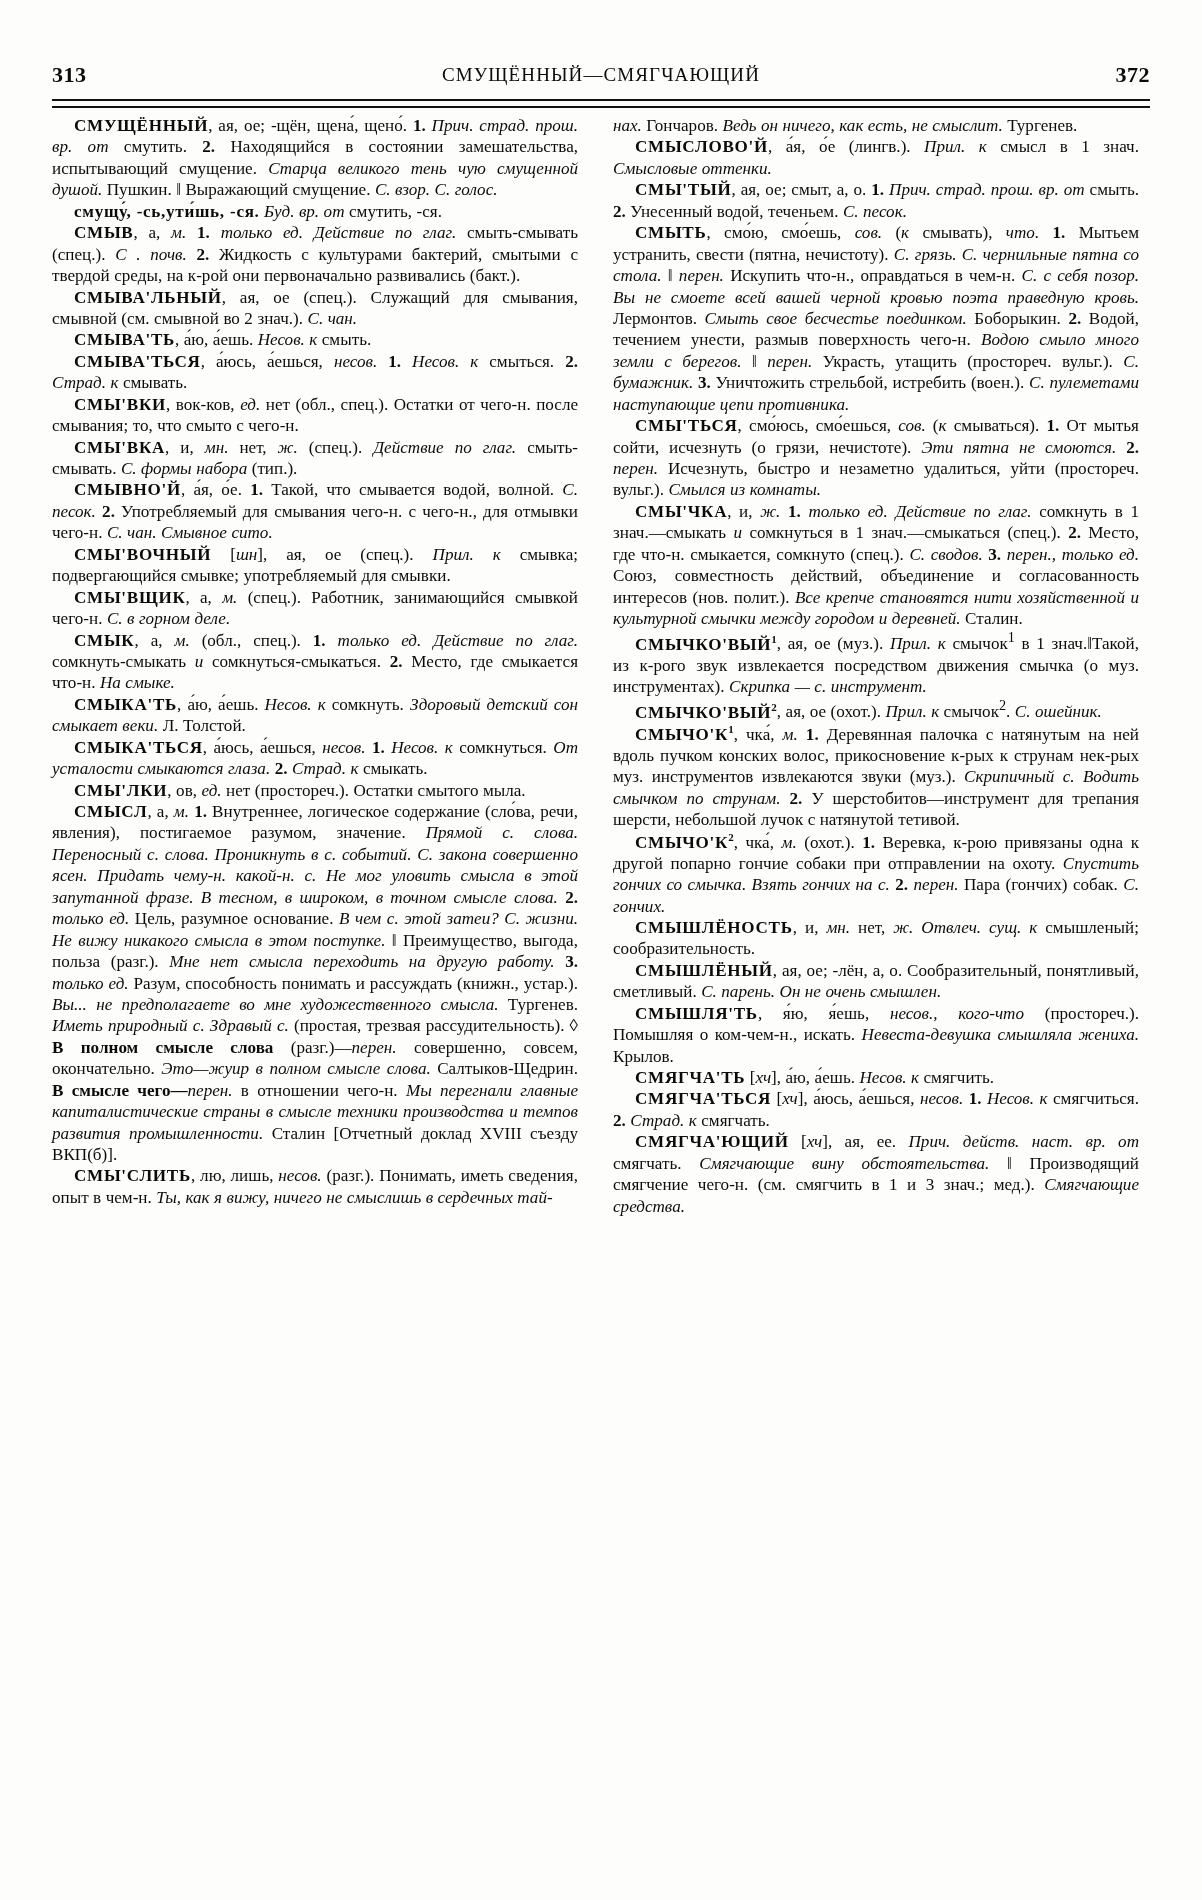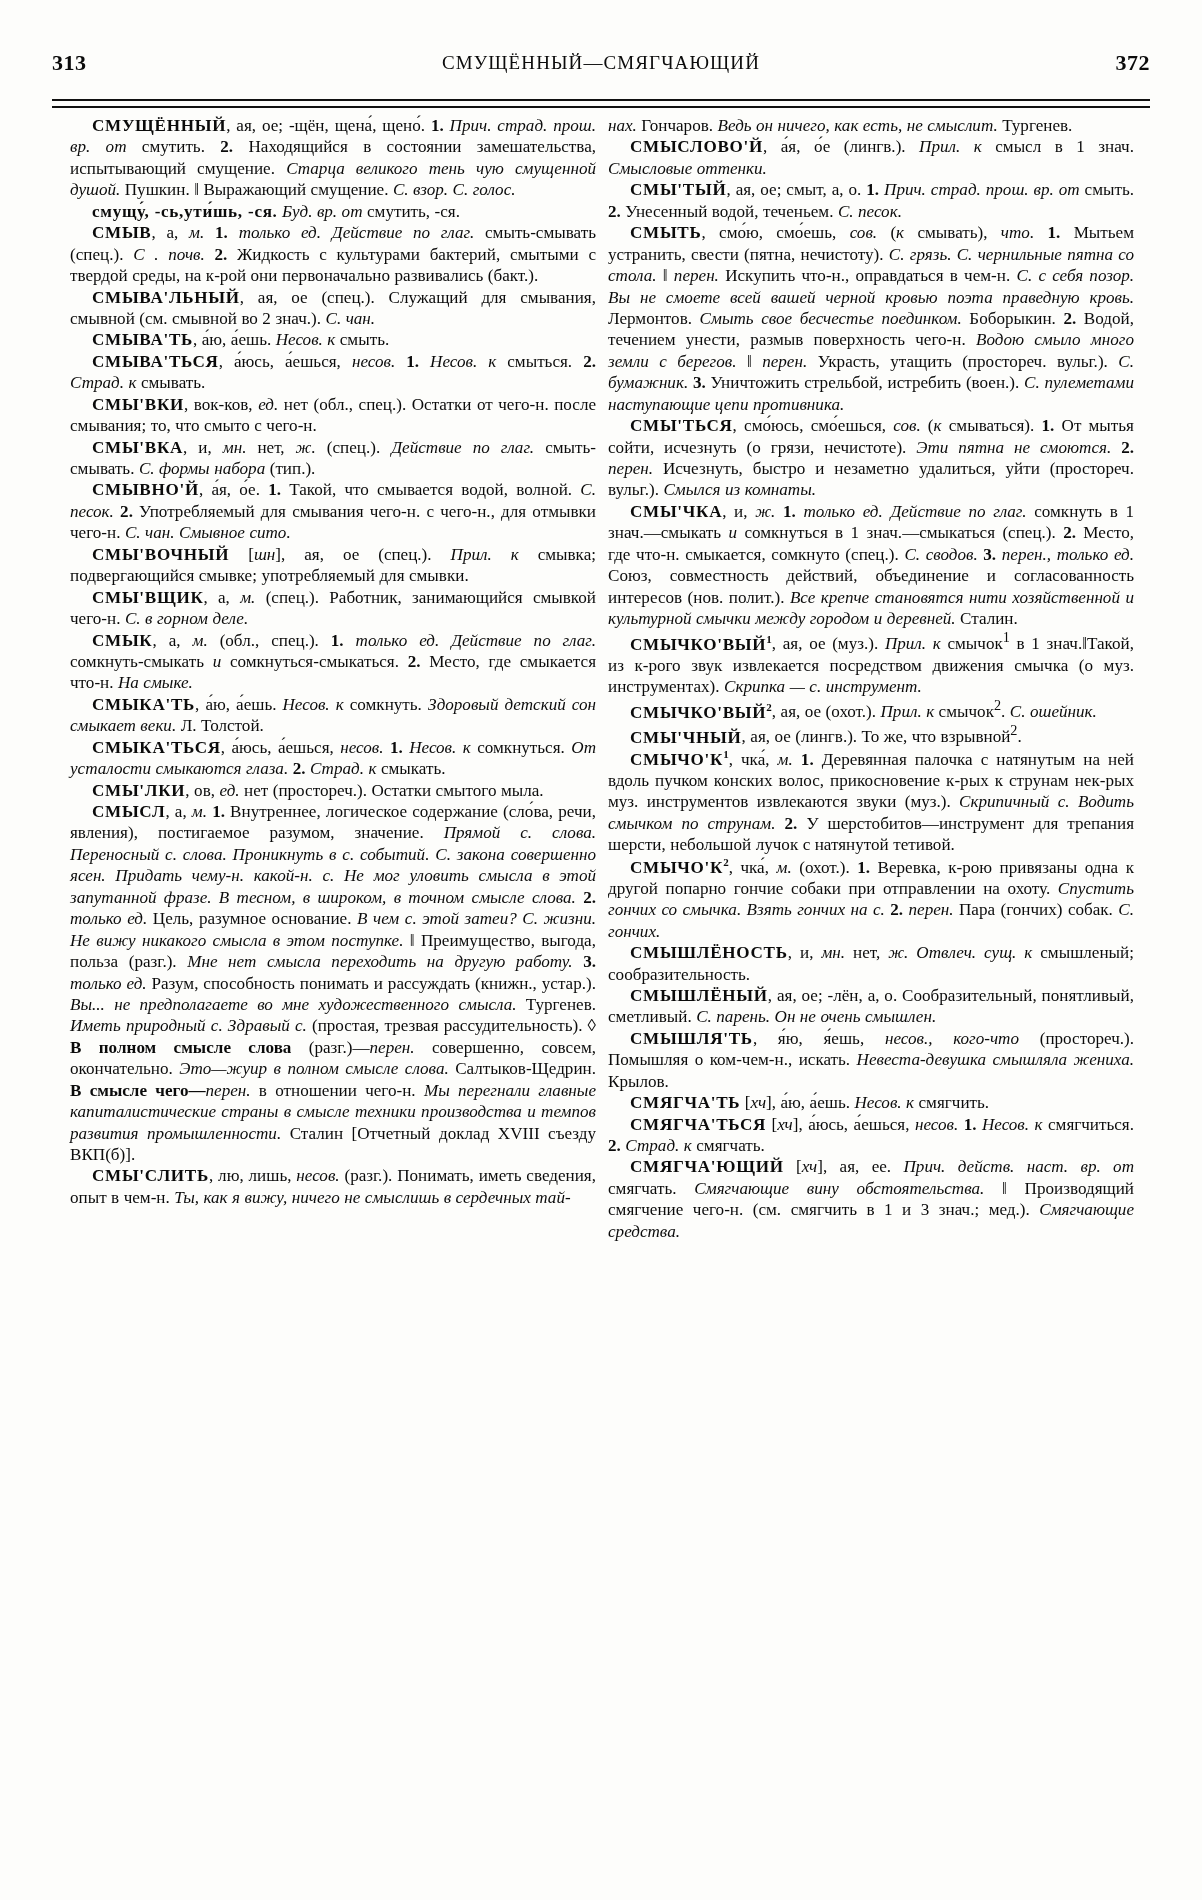--- a/index.html
+++ b/index.html
@@ -15,21 +15,21 @@
     box-sizing: border-box;
     font-family: "Liberation Serif", "DejaVu Serif", serif;
     color: #0b0b0b;
     overflow: hidden;
   }
   
   .runhead {
     position: absolute;
     left: 52px;
     right: 52px;
-    top: 46px;
+    top: 58px;
     height: 34px;
     display: flex;
     align-items: center;
     justify-content: space-between;
   }
   .folio {
     font-weight: bold;
     font-size: 22px;
     letter-spacing: 0.5px;
   }
@@ -50,22 +50,21 @@
     border-bottom: 2px solid #111;
   }
   
   .columns {
     position: absolute;
     left: 52px;
     right: 50px;
     top: 115px;
     bottom: 34px;
     display: flex;
-    gap: 12px;
-    justify-content: center;
+    gap: 35px;
   }
   .col {
     width: 526px;
     position: relative;
   }
   
   .entry {
     font-size: 17.1px;
     line-height: 1.255;
     text-align: justify;
@@ -122,21 +121,20 @@
       </div>
     <div class="col" id="col-right">
         <p class="entry cont"><span class="body"><i>нах.</i> Гончаров. <i>Ведь он ничего, как есть, не смыслит.</i> Тургенев.</span></p>
         <p class="entry"><span class="hw">СМЫСЛОВО'Й</span><span class="body">, а́я, о́е (лингв.). <i>Прил. к</i> смысл в 1 знач. <i>Смысловые оттенки.</i></span></p>
         <p class="entry"><span class="hw">СМЫ'ТЫЙ</span><span class="body">, ая, ое; смыт, а, о. <b>1.</b> <i>Прич. страд. прош. вр. от</i> смыть. <b>2.</b> Унесенный водой, теченьем. <i>С. песок.</i></span></p>
         <p class="entry"><span class="hw">СМЫТЬ</span><span class="body">, смо́ю, смо́ешь, <i>сов.</i> (<i>к</i> смывать), <i>что.</i> <b>1.</b> Мытьем устранить, свести (пятна, нечистоту). <i>С. грязь. С. чернильные пятна со стола.</i> ǁ <i>перен.</i> Искупить что-н., оправдаться в чем-н. <i>С. с себя позор. Вы не смоете всей вашей черной кровью поэта праведную кровь.</i> Лермонтов. <i>Смыть свое бесчестье поединком.</i> Боборыкин. <b>2.</b> Водой, течением унести, размыв поверхность чего-н. <i>Водою смыло много земли с берегов.</i> ǁ <i>перен.</i> Украсть, утащить (простореч. вульг.). <i>С. бумажник.</i> <b>3.</b> Уничтожить стрельбой, истребить (воен.). <i>С. пулеметами наступающие цепи противника.</i></span></p>
         <p class="entry"><span class="hw">СМЫ'ТЬСЯ</span><span class="body">, смо́юсь, смо́ешься, <i>сов.</i> (<i>к</i> смываться). <b>1.</b> От мытья сойти, исчезнуть (о грязи, нечистоте). <i>Эти пятна не смоются.</i> <b>2.</b> <i>перен.</i> Исчезнуть, быстро и незаметно удалиться, уйти (простореч. вульг.). <i>Смылся из комнаты.</i></span></p>
         <p class="entry"><span class="hw">СМЫ'ЧКА</span><span class="body">, и, <i>ж.</i> <b>1.</b> <i>только ед. Действие по глаг.</i> сомкнуть в 1 знач.—смыкать <i>и</i> сомкнуться в 1 знач.—смыкаться (спец.). <b>2.</b> Место, где что-н. смыкается, сомкнуто (спец.). <i>С. сводов.</i> <b>3.</b> <i>перен., только ед.</i> Союз, совместность действий, объединение и согласованность интересов (нов. полит.). <i>Все крепче становятся нити хозяйственной и культурной смычки между городом и деревней.</i> Сталин.</span></p>
         <p class="entry"><span class="hw">СМЫЧКО'ВЫЙ</span><span class="sup">1</span><span class="body">, ая, ое (муз.). <i>Прил. к</i> смычок<sup>1</sup> в 1 знач.ǁТакой, из к-рого звук извлекается посредством движения смычка (о муз. инструментах). <i>Скрипка — с. инструмент.</i></span></p>
         <p class="entry"><span class="hw">СМЫЧКО'ВЫЙ</span><span class="sup">2</span><span class="body">, ая, ое (охот.). <i>Прил. к</i> смычок<sup>2</sup>. <i>С. ошейник.</i></span></p>
-        <p class="entry"><span class="hw">СМЫ'ЧНЫЙ</span><span class="body">, ая, ое (лингв.). То же, что взрывной<sup>2</sup>.</span></p>
         <p class="entry"><span class="hw">СМЫЧО'К</span><span class="sup">1</span><span class="body">, чка́, <i>м.</i> <b>1.</b> Деревянная палочка с натянутым на ней вдоль пучком конских волос, прикосновение к-рых к струнам нек-рых муз. инструментов извлекаются звуки (муз.). <i>Скрипичный с. Водить смычком по струнам.</i> <b>2.</b> У шерстобитов—инструмент для трепания шерсти, небольшой лучок с натянутой тетивой.</span></p>
         <p class="entry"><span class="hw">СМЫЧО'К</span><span class="sup">2</span><span class="body">, чка́, <i>м.</i> (охот.). <b>1.</b> Веревка, к-рою привязаны одна к другой попарно гончие собаки при отправлении на охоту. <i>Спустить гончих со смычка. Взять гончих на с.</i> <b>2.</b> <i>перен.</i> Пара (гончих) собак. <i>С. гончих.</i></span></p>
         <p class="entry"><span class="hw">СМЫШЛЁНОСТЬ</span><span class="body">, и, <i>мн.</i> нет, <i>ж. Отвлеч. сущ. к</i> смышленый; сообразительность.</span></p>
         <p class="entry"><span class="hw">СМЫШЛЁНЫЙ</span><span class="body">, ая, ое; -лён, а, о. Сообразительный, понятливый, сметливый. <i>С. парень. Он не очень смышлен.</i></span></p>
         <p class="entry"><span class="hw">СМЫШЛЯ'ТЬ</span><span class="body">, я́ю, я́ешь, <i>несов., кого-что</i> (простореч.). Помышляя о ком-чем-н., искать. <i>Невеста-девушка смышляла жениха.</i> Крылов.</span></p>
         <p class="entry"><span class="hw">СМЯГЧА'ТЬ</span><span class="body"> [<i>хч</i>], а́ю, а́ешь. <i>Несов. к</i> смягчить.</span></p>
         <p class="entry"><span class="hw">СМЯГЧА'ТЬСЯ</span><span class="body"> [<i>хч</i>], а́юсь, а́ешься, <i>несов.</i> <b>1.</b> <i>Несов. к</i> смягчиться. <b>2.</b> <i>Страд. к</i> смягчать.</span></p>
         <p class="entry"><span class="hw">СМЯГЧА'ЮЩИЙ</span><span class="body"> [<i>хч</i>], ая, ее. <i>Прич. действ. наст. вр. от</i> смягчать. <i>Смягчающие вину обстоятельства.</i> ǁ Производящий смягчение чего-н. (см. смягчить в 1 и 3 знач.; мед.). <i>Смягчающие средства.</i></span></p>
       </div>
   </div>

